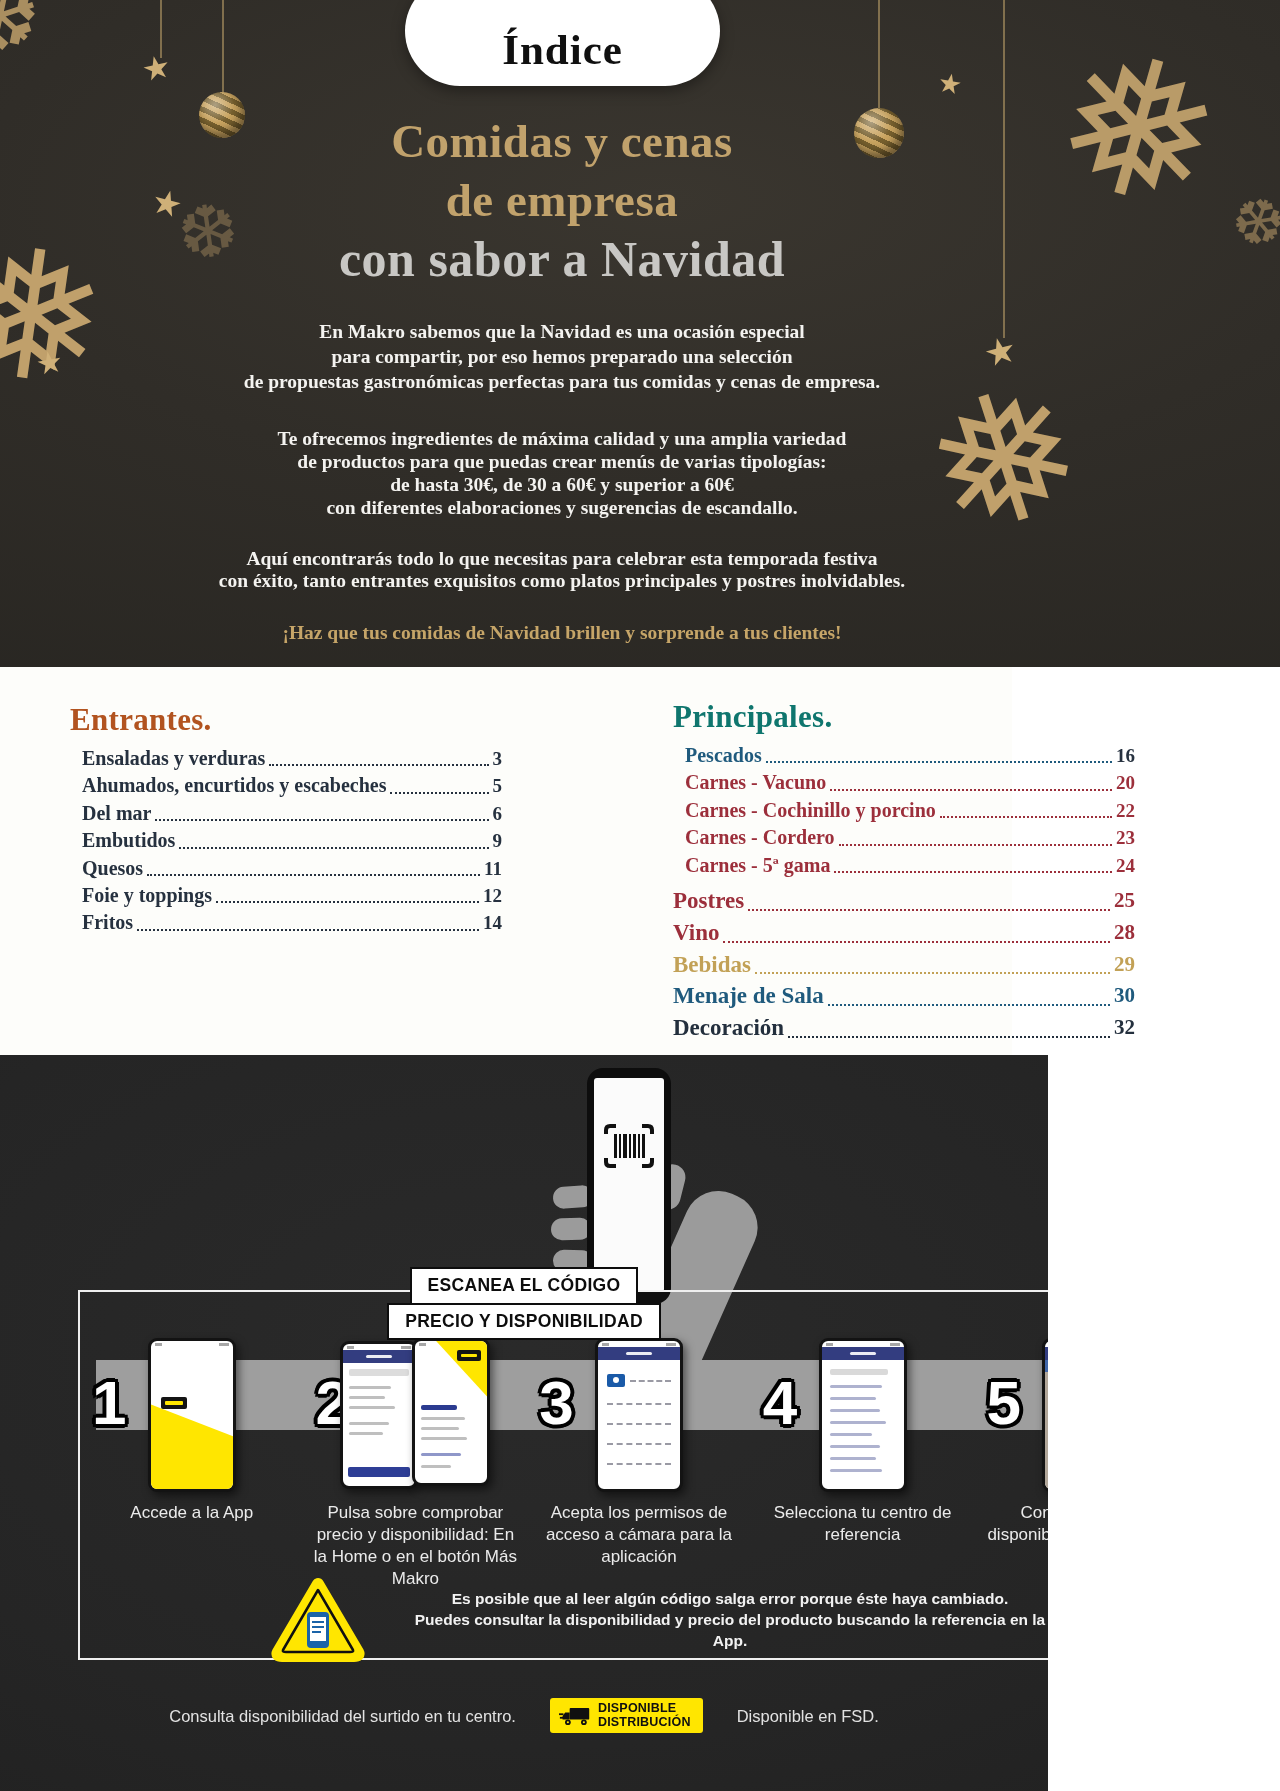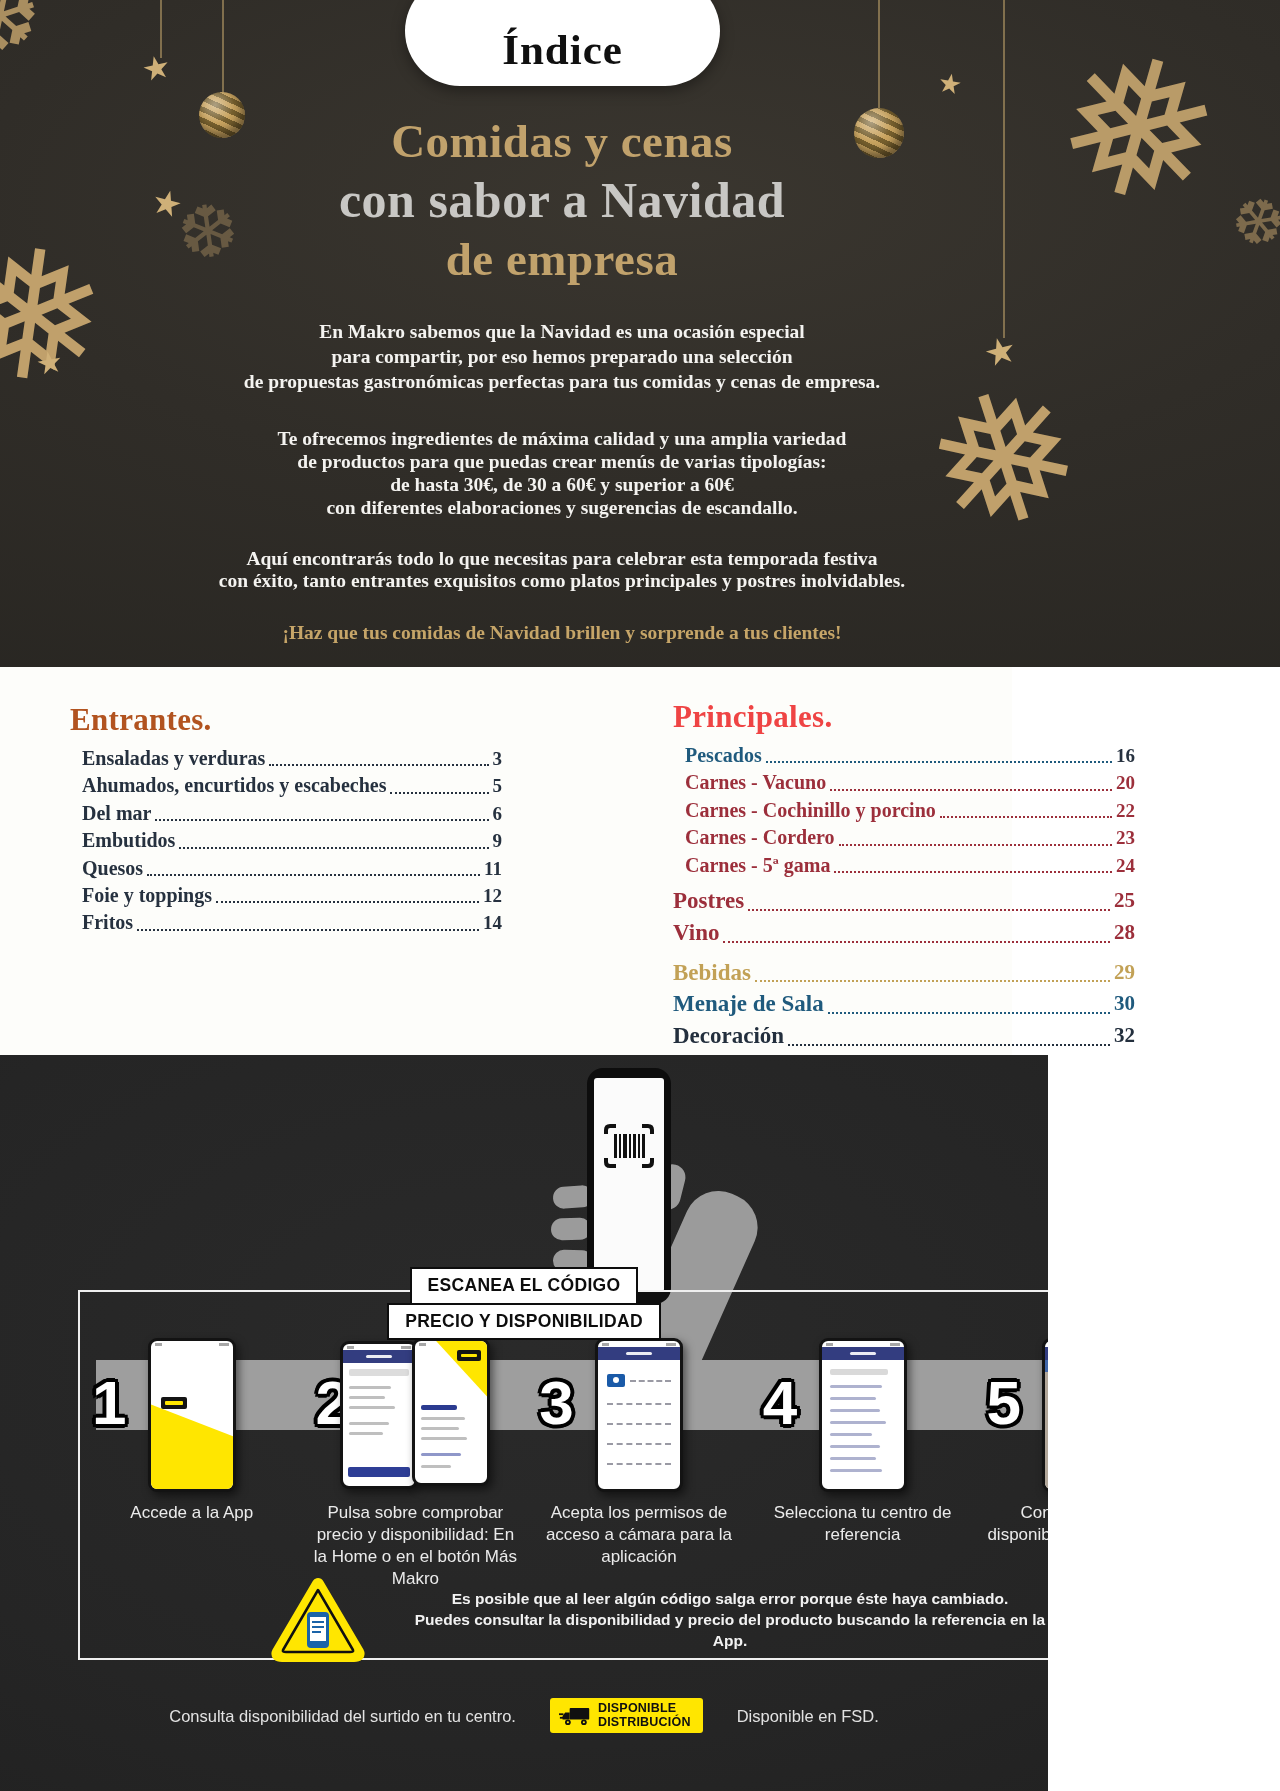--- a/index.html
+++ b/index.html
@@ -29,31 +29,31 @@
   .p2{margin-top:33px;line-height:23px;}
   .p3{margin-top:29px;line-height:22px;}
   .gold-note{margin-top:29px;font:700 19.5px/24px "Liberation Serif",serif;color:#c6a568;}
 
   
   .toc{position:relative;width:1012px;height:388px;background:#fdfdfa;text-decoration:underline;}
   .col-left{position:absolute;left:70px;top:36px;width:432px;}
   .col-right{position:absolute;left:673px;top:33px;width:462px;}
   .sec-title{font:700 31px/34px "Liberation Serif",serif;margin:0 0 8px 0;letter-spacing:.3px;}
   .t-orange{color:#b2531f;}
-  .t-blue{color:#ef4444;}
+  .t-blue{color:#0f766e;}
   .toc-row{display:flex;align-items:flex-end;font:700 20px/27.4px "Liberation Serif",serif;}
   .toc-row.indent{padding-left:12px;}
   .toc-label{white-space:nowrap;}
   .toc-dots{flex:1;border-bottom:2.4px dotted currentColor;margin:0 4px 6px;min-width:24px;}
   .toc-page{white-space:nowrap;font-size:19px;}
   .big-rows{margin-top:6px;}
   .toc-row.big{font:700 23px/31.8px "Liberation Serif",serif;}
   .toc-row.big .toc-page{font-size:21px;}
   .c-navy{color:#26313f;justify-content:flex-end;} .c-blue{color:#1f5a7d;} .c-red{color:#9c2f3b;}
-  .c-gold{color:#c2a156;margin-top:8px;} .c-ink{color:#232f3d;}
+  .c-gold{color:#c2a156;} .c-ink{color:#232f3d;}
 
   
   .scan{position:relative;width:1048px;height:736px;overflow:hidden;
     background:radial-gradient(110% 90% at 50% 40%, #2a2a2a 0%, #252525 60%, #202020 100%);color:#eee;}
   
   .hand-phone{position:absolute;left:537px;top:13px;width:200px;height:260px;z-index:2;}
   .hand-part{position:absolute;background:#9b9b9b;}
   .finger{width:40px;height:22px;border-radius:11px;}
   .palm{left:118px;top:118px;width:74px;height:210px;border-radius:34px;transform:rotate(24deg);}
   .thumb{left:120px;top:96px;width:26px;height:46px;border-radius:13px;transform:rotate(14deg);}
@@ -140,22 +140,22 @@
     <span class="deco star-g" style="left:984px;top:334px;font-size:36px;transform:rotate(-14deg)">★</span>
     <span class="deco flake" style="left:930px;top:372px;font-size:178px;opacity:.95;transform:rotate(-18deg)">❅</span>
     <span class="deco flake" style="left:1232px;top:192px;font-size:62px;opacity:.5;transform:rotate(20deg)">❆</span>
 
     <div class="pill">
       <span class="pill-title">Índice</span>
     </div>
 
     <div class="hero-text">
       <div class="h-line">Comidas y cenas</div>
+      <div class="h-line">de empresa</div>
       <div class="h-line h-silver">con sabor a Navidad</div>
-      <div class="h-line">de empresa</div>
       <p class="hero-p p1">
         <span>En Makro sabemos que la Navidad es una ocasión especial</span><br>
         <span>para compartir, por eso hemos preparado una selección</span><br>
         <span>de propuestas gastronómicas perfectas para tus comidas y cenas de empresa.</span>
       </p>
       <p class="hero-p p2">
         <span>Te ofrecemos ingredientes de máxima calidad y una amplia variedad</span><br>
         <span>de productos para que puedas crear menús de varias tipologías:</span><br>
         <span>de hasta 30€, de 30 a 60€ y superior a 60€</span><br>
         <span>con diferentes elaboraciones y sugerencias de escandallo.</span>

